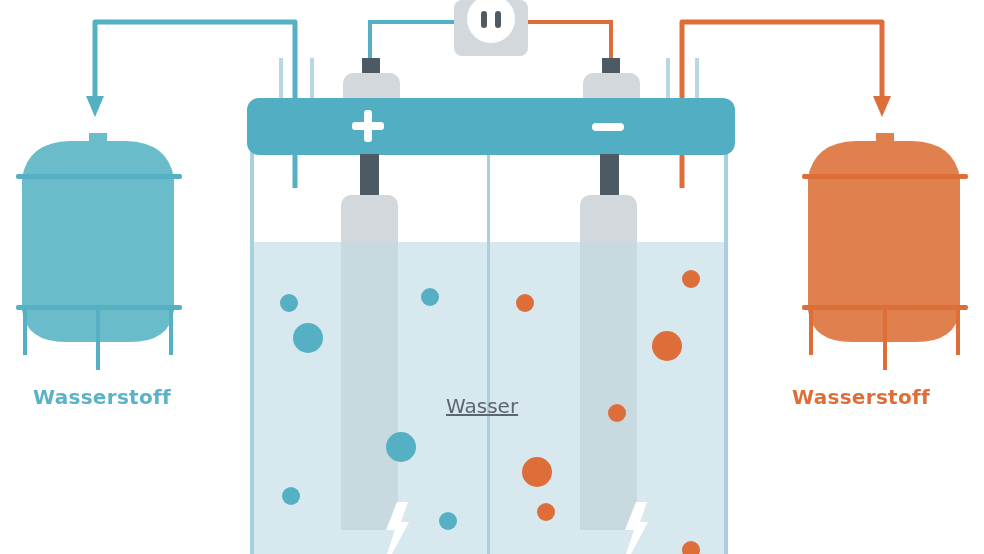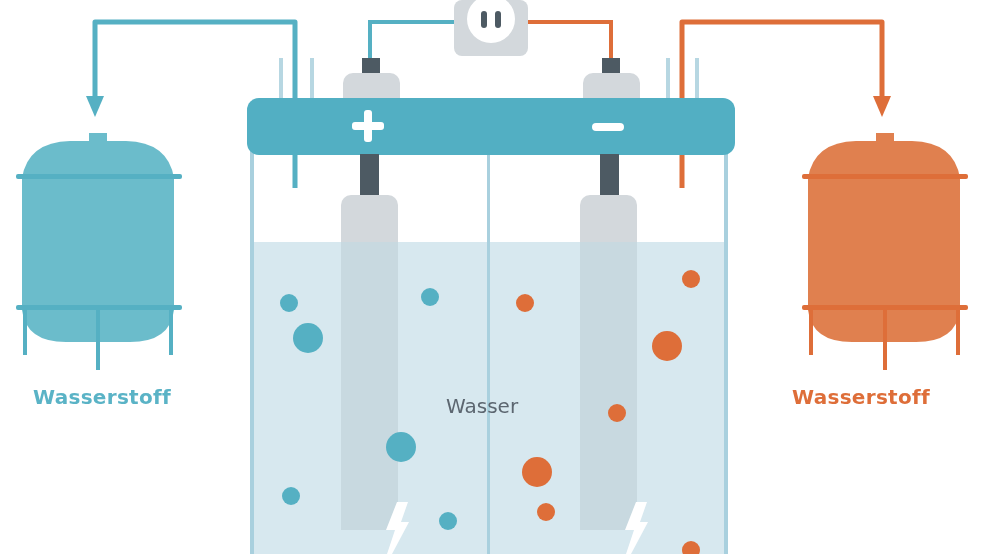--- a/index.html
+++ b/index.html
@@ -1,21 +1,21 @@
 <!DOCTYPE html>
 <html><head>
 <meta charset="utf-8">
 <style>
   html,body{margin:0;padding:0;background:#ffffff;}
   body{width:984px;height:554px;overflow:hidden;position:relative;font-family:"DejaVu Sans","Liberation Sans",sans-serif;}
   svg{position:absolute;left:0;top:0;}
   .lbl{position:absolute;font-weight:bold;font-size:20px;letter-spacing:0.3px;}
   .lbl-o2{left:33px;top:385px;color:#5ab3c6;}
   .lbl-h2{left:792px;top:385px;color:#de6e39;}
-  .lbl-water{position:absolute;left:446px;top:394px;font-size:20px;color:#5c6670;font-weight:normal;}
+  .lbl-water{position:absolute;left:446px;top:394px;font-size:20px;color:#5c6670;font-weight:normal;text-decoration:underline;}
 </style>
 </head>
 <body>
 
 <svg width="984" height="554" viewBox="0 0 984 554" xmlns="http://www.w3.org/2000/svg">
 
   <rect x="252" y="242" width="474" height="312" fill="#d7e8ef"></rect>
 
   <rect x="250" y="150" width="4" height="404" fill="#a9d0de"></rect>
   <rect x="724" y="150" width="4" height="404" fill="#a9d0de"></rect>

